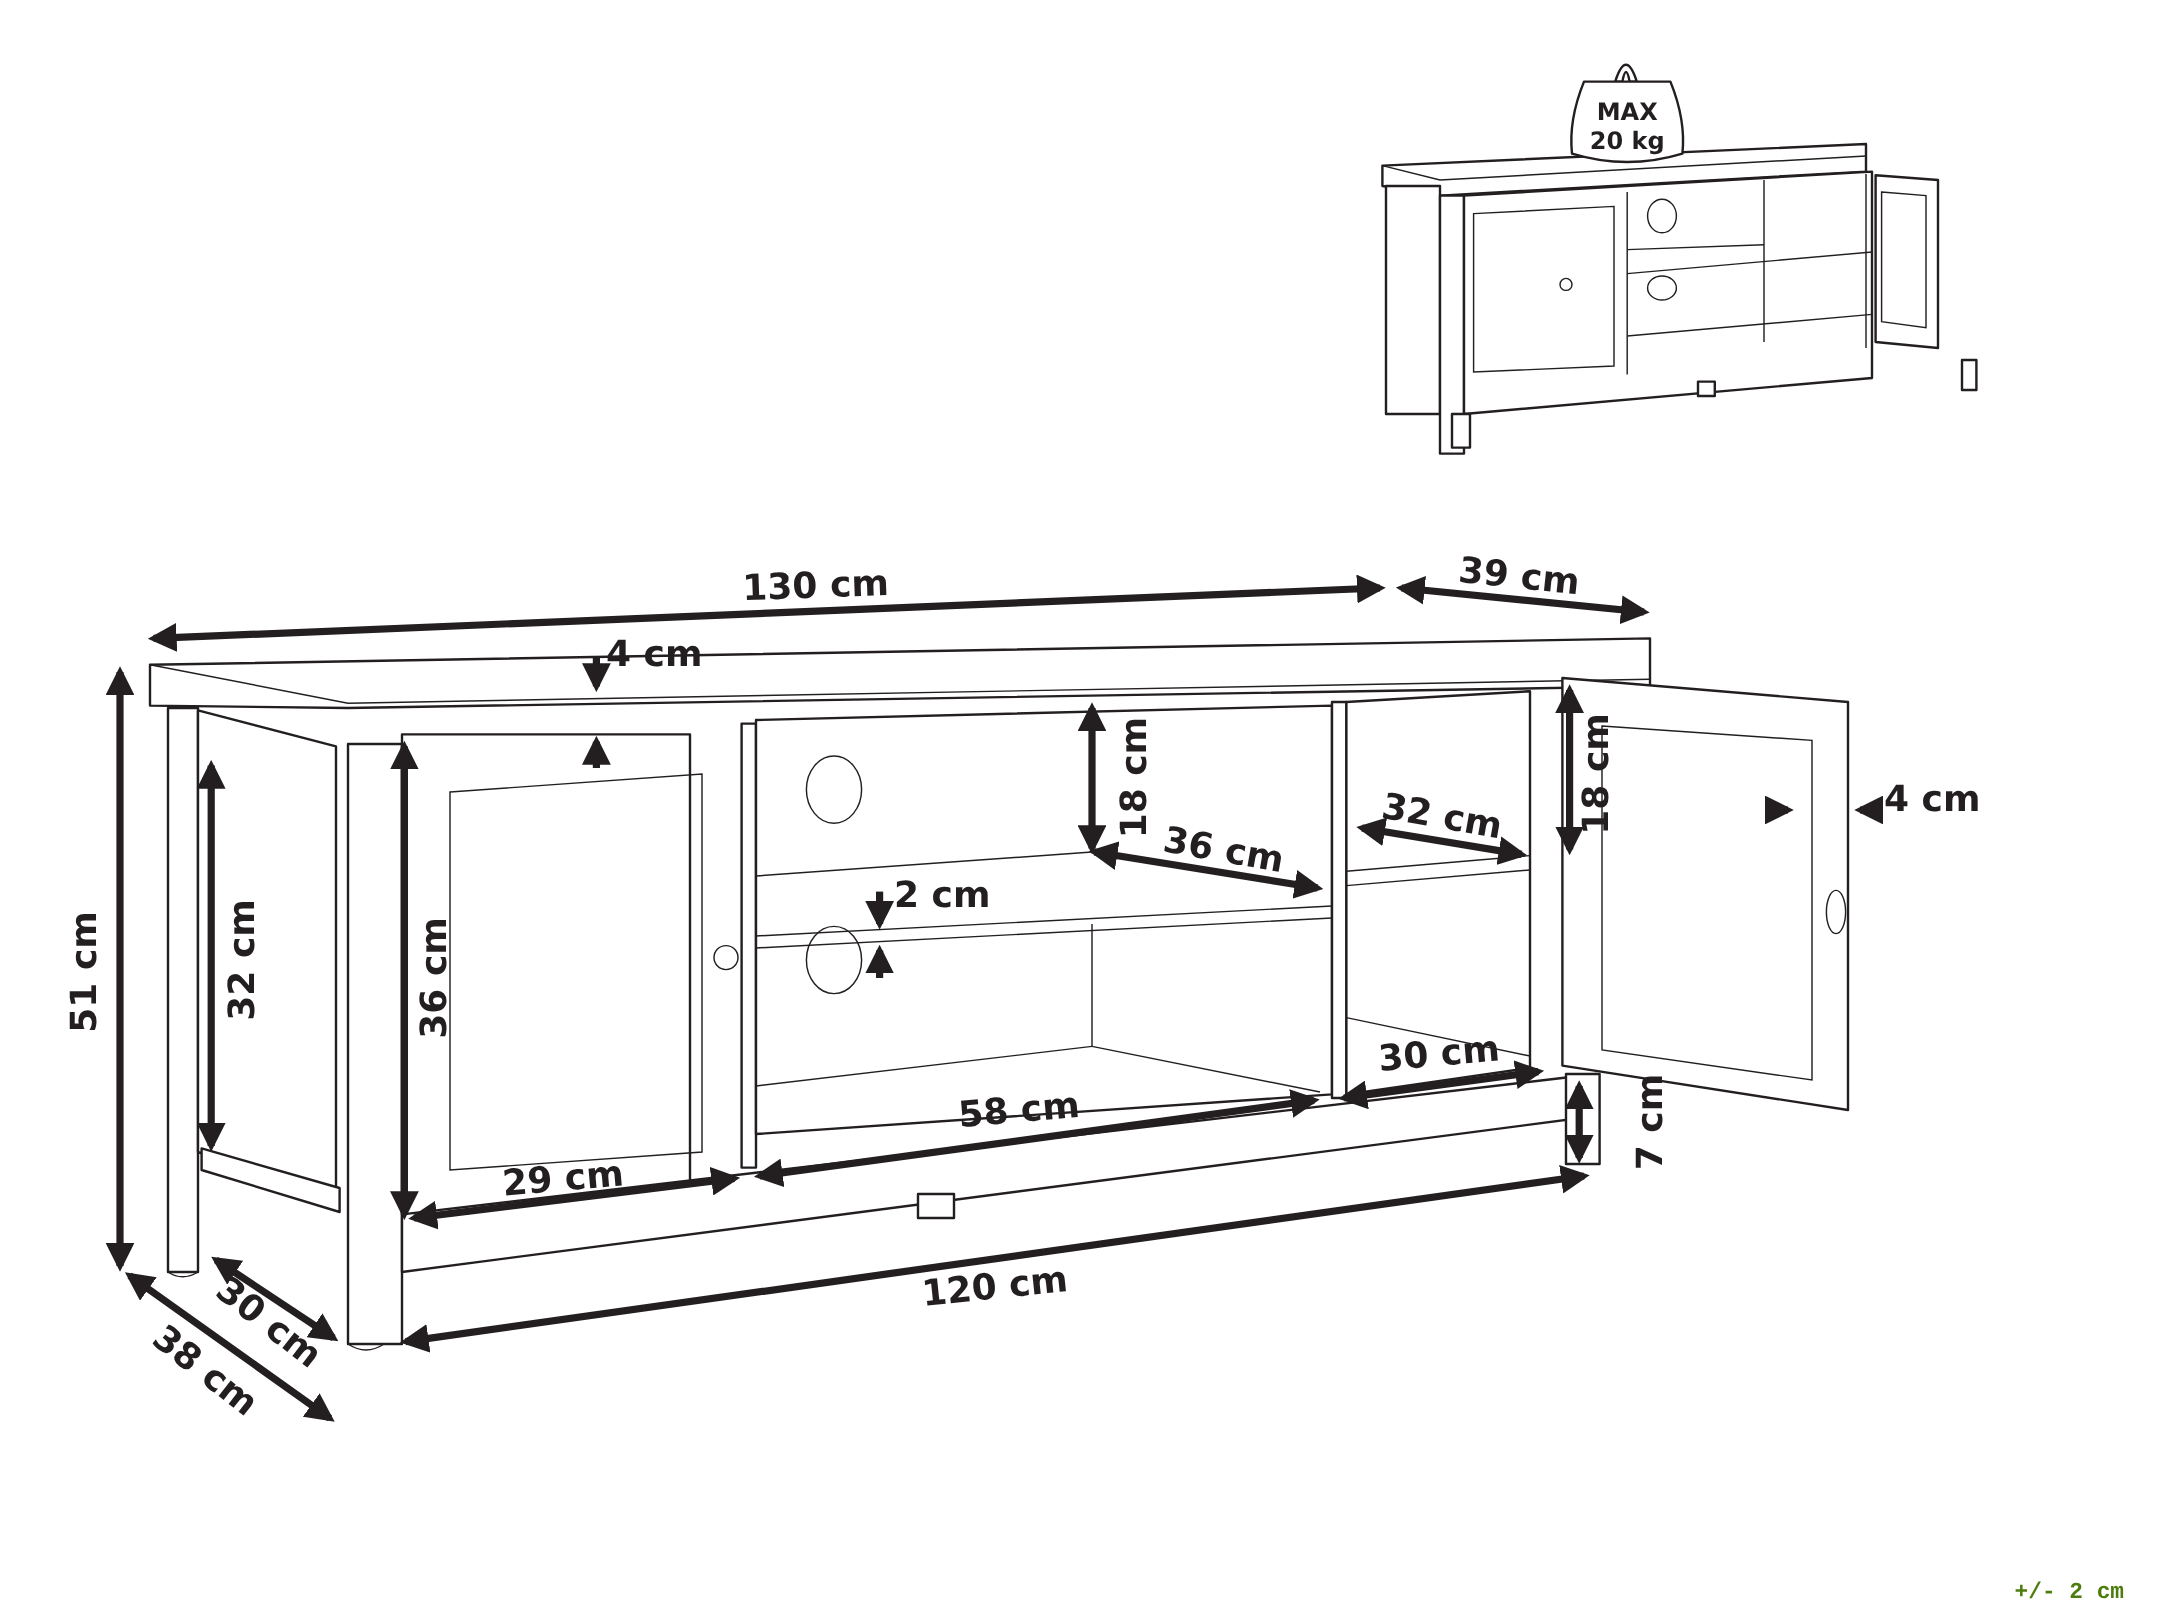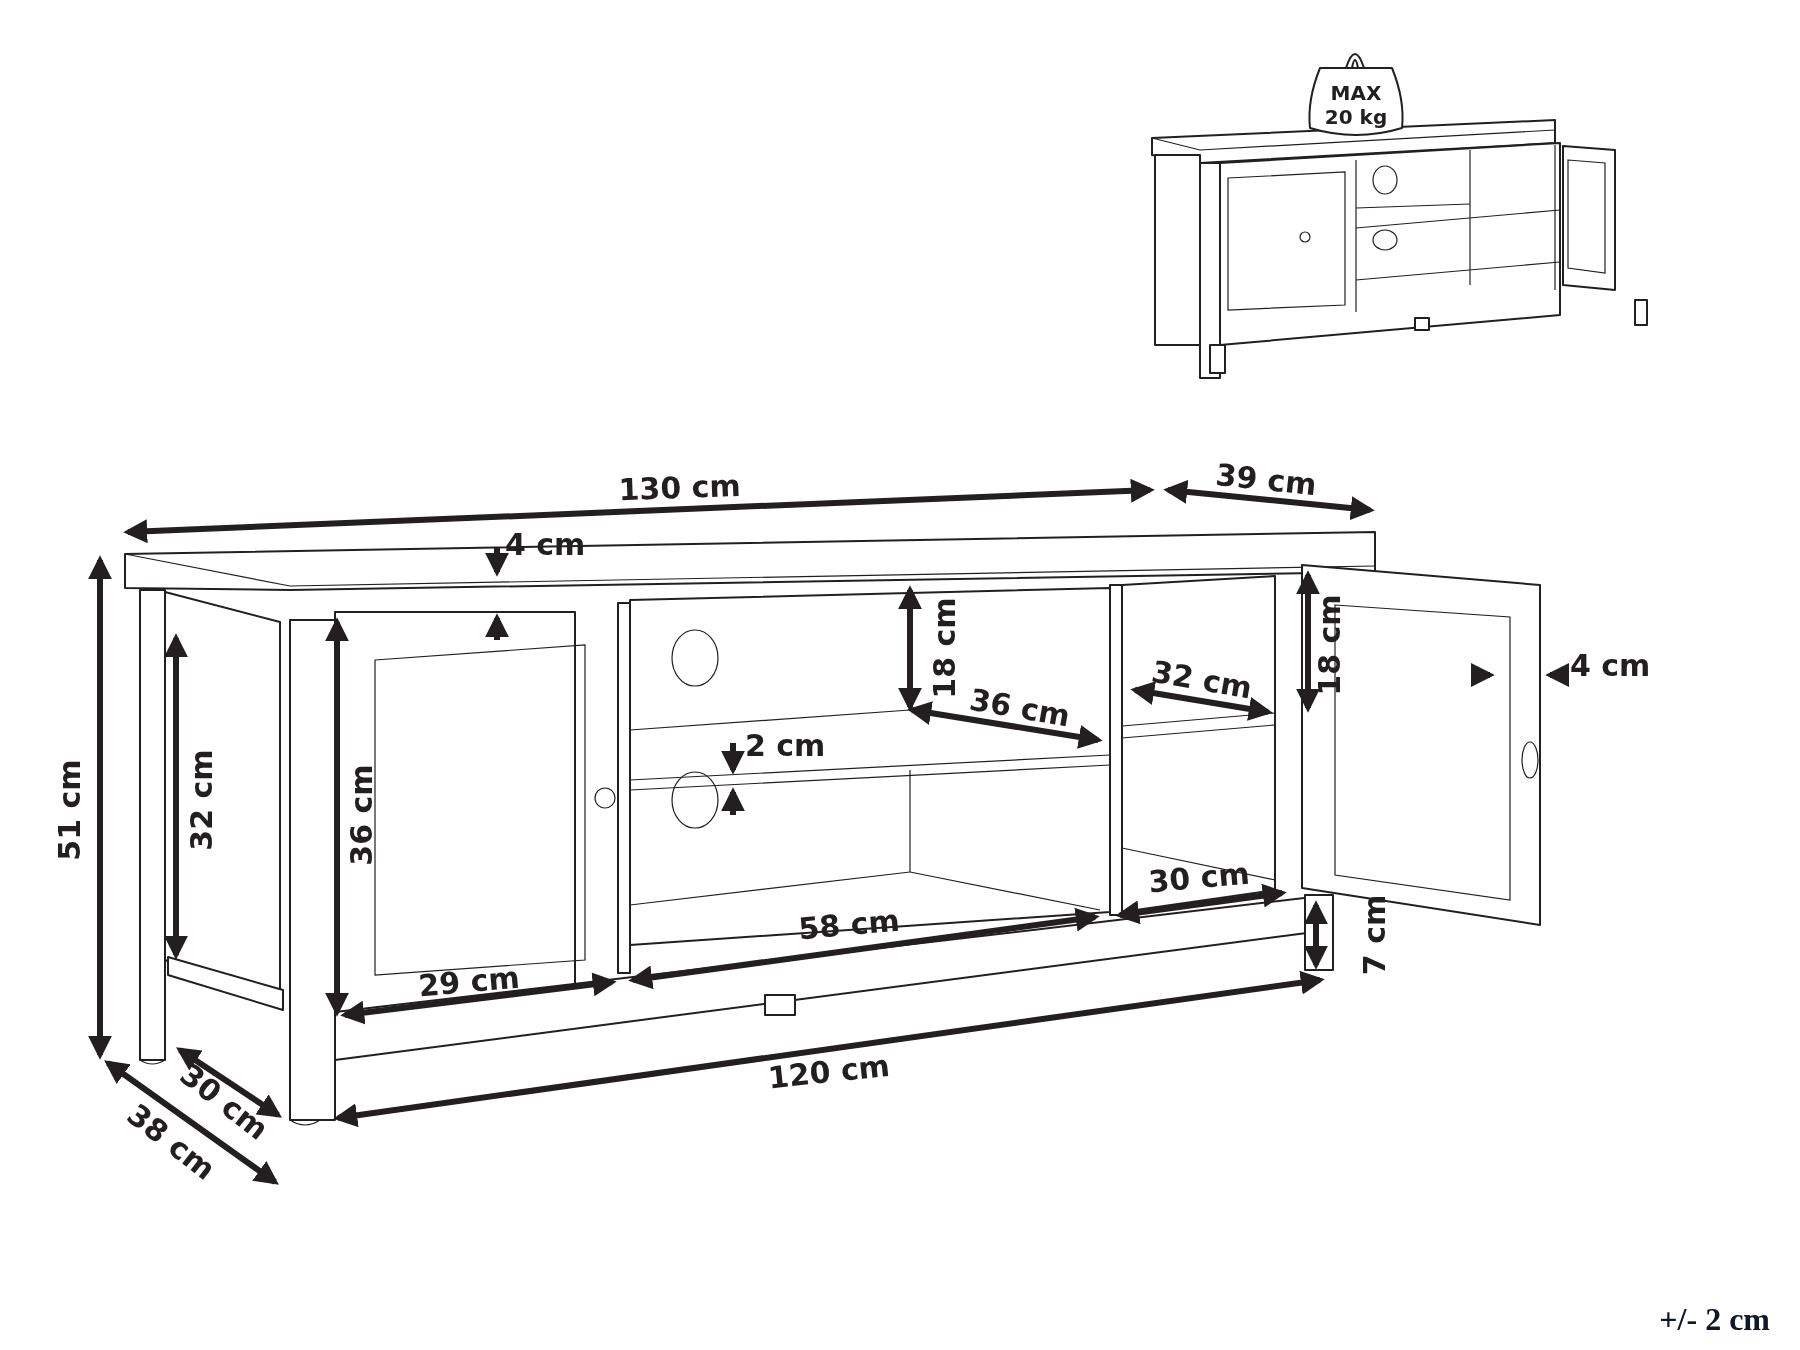--- a/index.html
+++ b/index.html
@@ -5,22 +5,22 @@
   html, body { margin: 0; padding: 0; background: #ffffff; }
   body { width: 1800px; height: 1350px; position: relative; overflow: hidden;
          font-family: "Liberation Sans", "DejaVu Sans", sans-serif; }
   svg { position: absolute; left: 0; top: 0; }
   .ln { fill: #ffffff; stroke: #231f20; stroke-width: 2; stroke-linejoin: round; }
   .thin { fill: none; stroke: #231f20; stroke-width: 1.2; }
   .dim { stroke: #231f20; stroke-width: 6; fill: none; }
   .dimtext { font-family: "DejaVu Sans", sans-serif; font-weight: bold; fill: #231f20; }
   .lbl { font-size: 30px; }
   .small { font-size: 20px; }
-  .tol { position: absolute; right: 30px; bottom: 12px; font-family: Liberation Serif, serif;
-         font-weight: bold; font-size: 32px; color: #0f172a; }
+  .tol { position: absolute; right: 30px; bottom: 12px; font-family: Liberation Mono, monospace;
+         font-weight: bold; font-size: 19px; color: #4d7c0f; }
 </style>
 </head>
 <body>
 
 <svg width="1800" height="1350" viewBox="0 0 1800 1350">
   <defs>
     <marker id="ah" viewBox="0 0 10 10" refX="8" refY="5" markerWidth="4" markerHeight="4" orient="auto-start-reverse">
       <path d="M0,0 L10,5 L0,10 z" fill="#231f20"></path>
     </marker>
   </defs>

